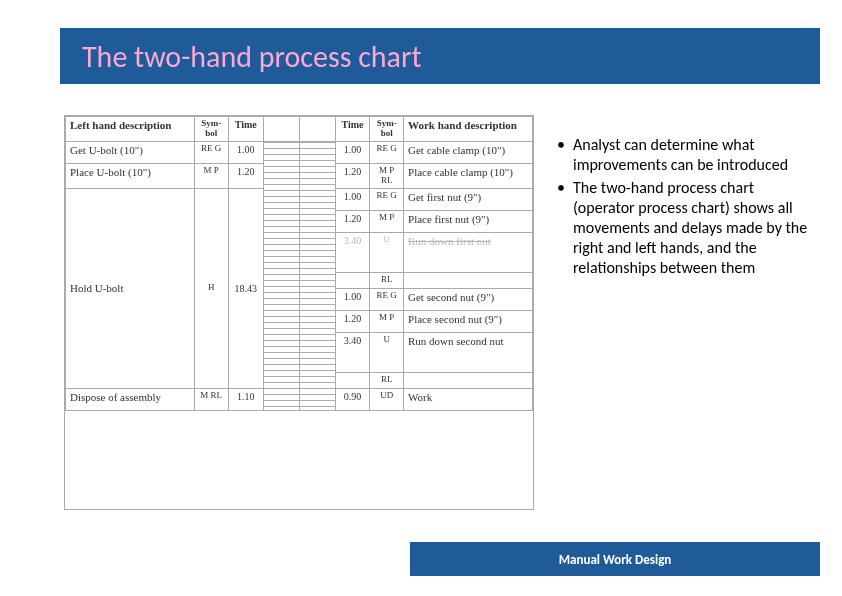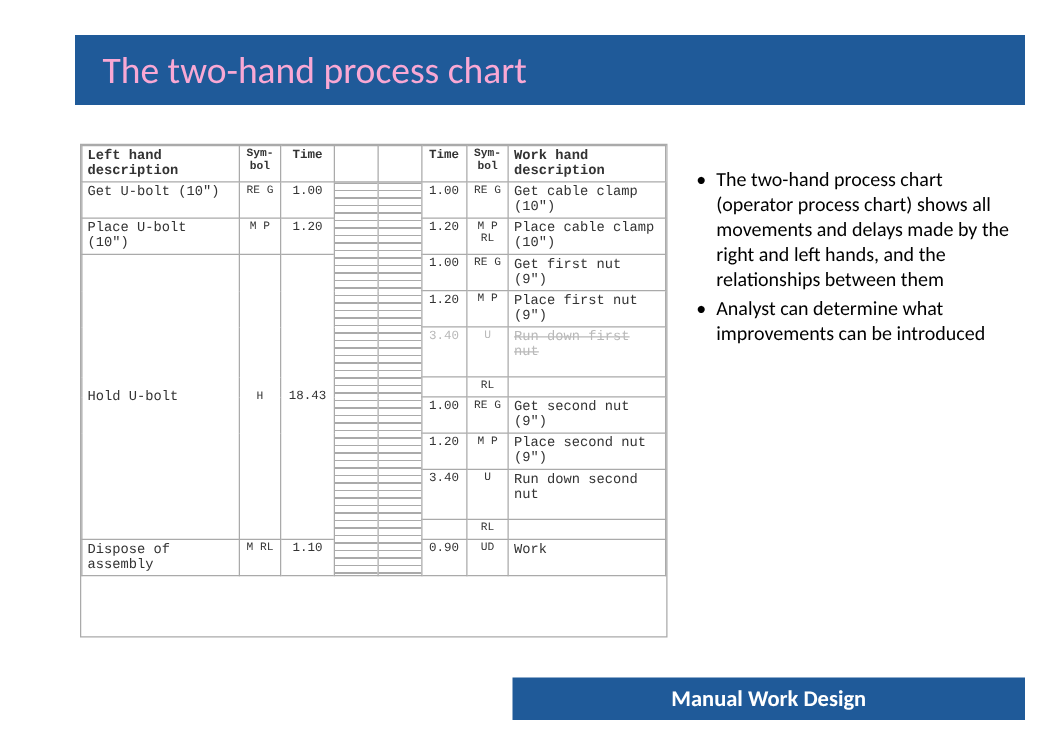--- a/index.html
+++ b/index.html
@@ -32,21 +32,21 @@
     top: 115px;
     left: 64px;
     width: 470px;
     height: 395px;
     border: 1px solid #aaa;
   }
   .chart-table {
     width: 100%;
     border-collapse: collapse;
     font-size: 11px;
-    font-family: Liberation Mono, monospace;
+    font-family: Liberation Serif, serif;
     color: #333;
   }
   .chart-table th, .chart-table td {
     border: 1px solid #aaa;
     padding: 2px 4px;
     vertical-align: top;
   }
   .chart-table th {
     font-weight: bold;
     text-align: center;
@@ -103,21 +103,21 @@
     left: 410px;
     width: 410px;
     height: 34px;
     background: #1f5a99;
     display: flex;
     align-items: center;
     justify-content: center;
   }
   .footer-bar span {
     color: #fff;
-    font-size: 18px;
+    font-size: 13px;
     font-weight: bold;
   }
   .row-h { height: 22px; }
   .row-h td { height: 22px; }
 </style>
 </head>
 <body>
 
 <div class="title-bar">
   <span>The two-hand process chart</span>
@@ -214,20 +214,20 @@
         <td class="time-col">0.90</td>
         <td class="sym-col">UD</td>
         <td>Work</td>
       </tr>
     </tbody>
   </table>
 </div>
 
 <div class="bullets">
   <ul>
+    <li>Analyst can determine what improvements can be introduced</li>
     <li>The two-hand process chart (operator process chart) shows all movements and delays made by the right and left hands, and the relationships between them</li>
-    <li>Analyst can determine what improvements can be introduced</li>
   </ul>
 </div>
 
 <div class="footer-bar">
   <span>Manual Work Design</span>
 </div>
 
 </body></html>

